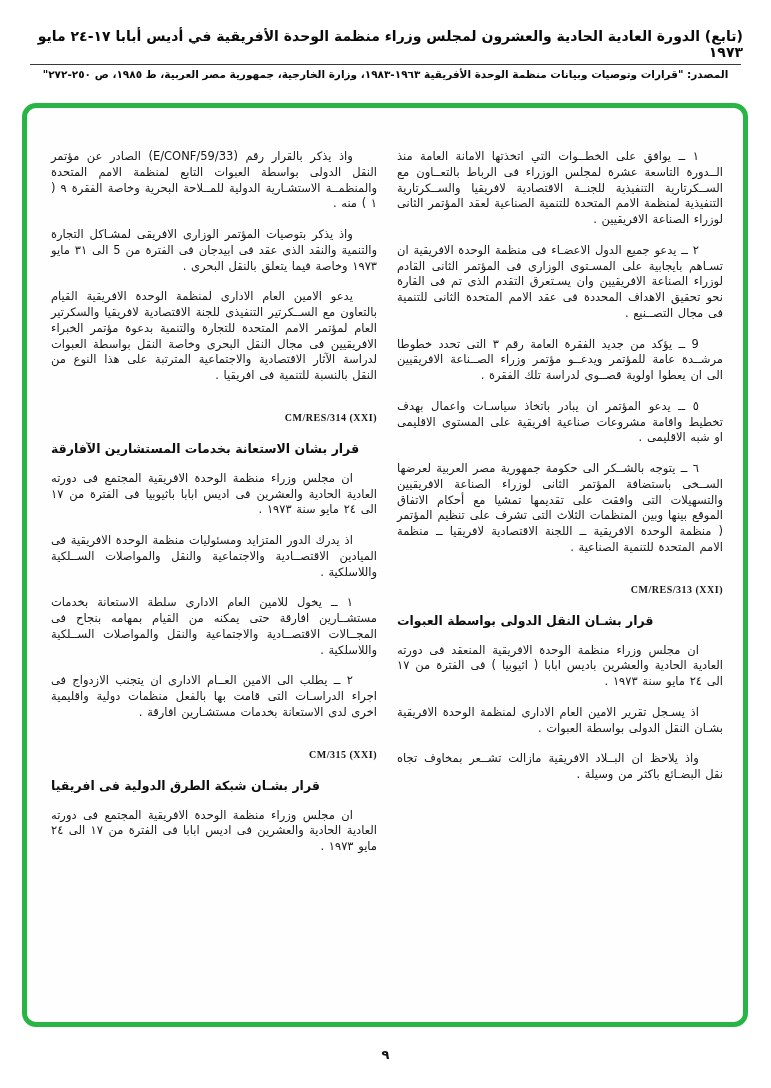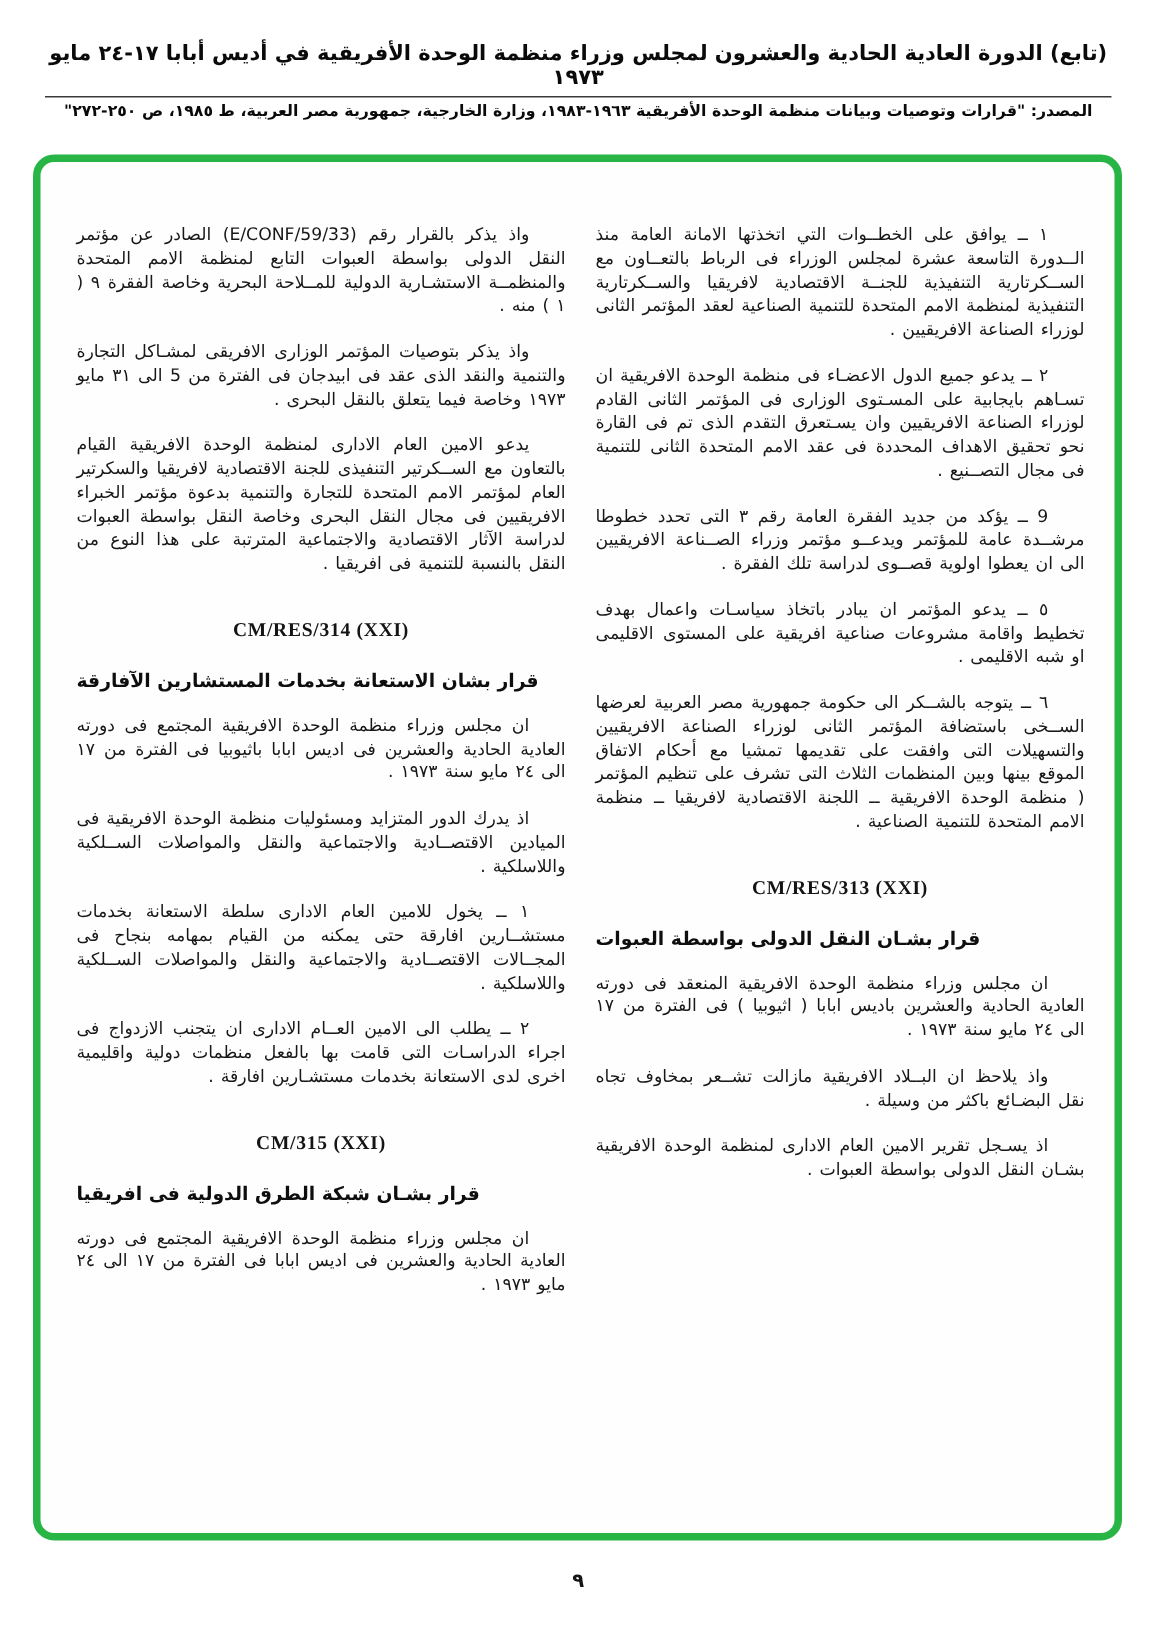--- a/index.html
+++ b/index.html
@@ -19,20 +19,21 @@
     padding-top: 28px;
     text-align: center;
     direction: rtl;
   }
   .header-line1 {
     font-size: 14px;
     font-weight: bold;
     color: #0a0a0a;
     padding: 0 28px;
     letter-spacing: 0px;
+    text-align: right;
   }
   .header-rule {
     border-bottom: 1.5px solid #3a3a3a;
     margin: 4px 30px 3px 30px;
     height: 0;
   }
   .header-line2 {
     font-size: 10.5px;
     font-weight: bold;
     color: #0a0a0a;
@@ -69,23 +70,23 @@
     font-size: 11.5px;
     line-height: 1.37;
     font-weight: normal;
     text-align: justify;
     text-indent: 2.1em;
     color: #171717;
     word-spacing: 1px;
   }
   .res-ref {
     direction: ltr;
-    text-align: center;
+    text-align: right;
     font-family: "Liberation Serif", "DejaVu Serif", serif;
-    font-size: 13px;
+    font-size: 10px;
     font-weight: 600;
     letter-spacing: 0.5px;
     margin: 28px 0 0 0;
     color: #141414;
   }
   .res-title {
     text-align: left;
     font-size: 12.5px;
     font-weight: bold;
     margin: 18px 0 14px 0;
@@ -117,22 +118,22 @@
     <div class="col">
       <p class="para">١ ــ يوافق على الخطــوات التي اتخذتها الامانة العامة منذ الــدورة التاسعة عشرة لمجلس الوزراء فى الرباط بالتعــاون مع الســكرتارية التنفيذية للجنــة الاقتصادية لافريقيا والســكرتارية التنفيذية لمنظمة الامم المتحدة للتنمية الصناعية لعقد المؤتمر الثانى لوزراء الصناعة الافريقيين .</p>
       <p class="para">٢ ــ يدعو جميع الدول الاعضـاء فى منظمة الوحدة الافريقية ان تسـاهم بايجابية على المسـتوى الوزارى فى المؤتمر الثانى القادم لوزراء الصناعة الافريقيين وان يسـتعرق التقدم الذى تم فى القارة نحو تحقيق الاهداف المحددة فى عقد الامم المتحدة الثانى للتنمية فى مجال التصــنيع .</p>
       <p class="para">9 ــ يؤكد من جديد الفقرة العامة رقم ٣ التى تحدد خطوطا مرشــدة عامة للمؤتمر ويدعــو مؤتمر وزراء الصــناعة الافريقيين الى ان يعطوا اولوية قصــوى لدراسة تلك الفقرة .</p>
       <p class="para">٥ ــ يدعو المؤتمر ان يبادر باتخاذ سياسـات واعمال بهدف تخطيط واقامة مشروعات صناعية افريقية على المستوى الاقليمى او شبه الاقليمى .</p>
       <p class="para">٦ ــ يتوجه بالشــكر الى حكومة جمهورية مصر العربية لعرضها الســخى باستضافة المؤتمر الثانى لوزراء الصناعة الافريقيين والتسهيلات التى وافقت على تقديمها تمشيا مع أحكام الاتفاق الموقع بينها وبين المنظمات الثلاث التى تشرف على تنظيم المؤتمر ( منظمة الوحدة الافريقية ــ اللجنة الاقتصادية لافريقيا ــ منظمة الامم المتحدة للتنمية الصناعية .</p>
 
       <div class="res-ref">CM/RES/313 (XXI)</div>
       <div class="res-title">قرار بشـان النقل الدولى بواسطة العبوات</div>
       <p class="para">ان مجلس وزراء منظمة الوحدة الافريقية المنعقد فى دورته العادية الحادية والعشرين باديس ابابا ( اثيوبيا ) فى الفترة من ١٧ الى ٢٤ مايو سنة ١٩٧٣ .</p>
+      <p class="para">اذ يسـجل تقرير الامين العام الادارى لمنظمة الوحدة الافريقية بشـان النقل الدولى بواسطة العبوات .</p>
       <p class="para">واذ يلاحظ ان البــلاد الافريقية مازالت تشــعر بمخاوف تجاه نقل البضـائع باكثر من وسيلة .</p>
-      <p class="para">اذ يسـجل تقرير الامين العام الادارى لمنظمة الوحدة الافريقية بشـان النقل الدولى بواسطة العبوات .</p>
     </div>
 
     <div class="col">
       <p class="para">واذ يذكر بالقرار رقم (E/CONF/59/33) الصادر عن مؤتمر النقل الدولى بواسطة العبوات التابع لمنظمة الامم المتحدة والمنظمــة الاستشـارية الدولية للمــلاحة البحرية وخاصة الفقرة ٩ ( ١ ) منه .</p>
       <p class="para">واذ يذكر بتوصيات المؤتمر الوزارى الافريقى لمشـاكل التجارة والتنمية والنقد الذى عقد فى ابيدجان فى الفترة من 5 الى ٣١ مايو ١٩٧٣ وخاصة فيما يتعلق بالنقل البحرى .</p>
       <p class="para">يدعو الامين العام الادارى لمنظمة الوحدة الافريقية القيام بالتعاون مع الســكرتير التنفيذى للجنة الاقتصادية لافريقيا والسكرتير العام لمؤتمر الامم المتحدة للتجارة والتنمية بدعوة مؤتمر الخبراء الافريقيين فى مجال النقل البحرى وخاصة النقل بواسطة العبوات لدراسة الآثار الاقتصادية والاجتماعية المترتبة على هذا النوع من النقل بالنسبة للتنمية فى افريقيا .</p>
 
       <div class="res-ref">CM/RES/314 (XXI)</div>
       <div class="res-title">قرار بشان الاستعانة بخدمات المستشارين الآفارقة</div>
       <p class="para">ان مجلس وزراء منظمة الوحدة الافريقية المجتمع فى دورته العادية الحادية والعشرين فى اديس ابابا باثيوبيا فى الفترة من ١٧ الى ٢٤ مايو سنة ١٩٧٣ .</p>

